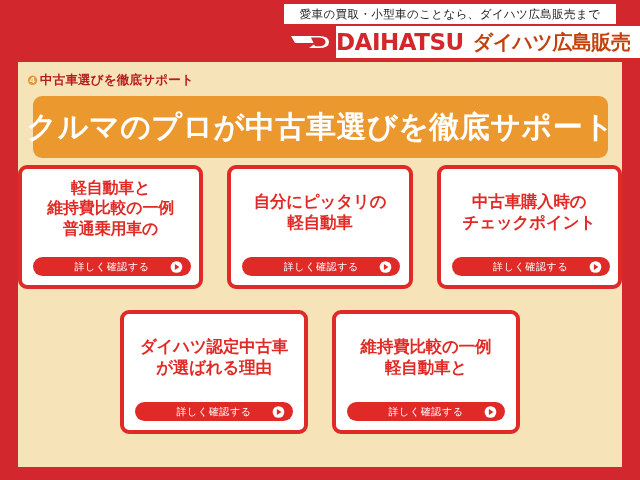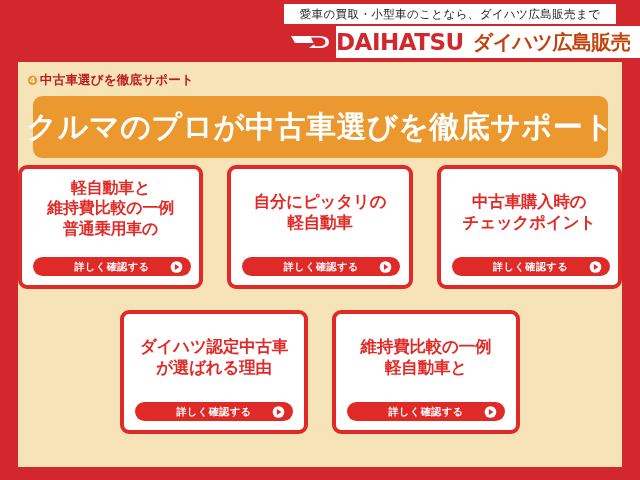--- a/index.html
+++ b/index.html
@@ -204,21 +204,21 @@
     background: #e02a28;
     border-radius: 10px;
     display: flex;
     align-items: center;
     justify-content: center;
     cursor: pointer;
   }
   .card-btn-label {
     font-size: 10px;
     color: #ffffff;
-    font-weight: bold;
+    font-weight: normal;
     letter-spacing: 0.6px;
     white-space: nowrap;
     font-family: "DejaVu Sans", "Liberation Sans", sans-serif;
   }
   .card-btn-arrow {
     position: absolute;
     right: 8px;
     top: 50%;
     transform: translateY(-50%);
     width: 13px;

